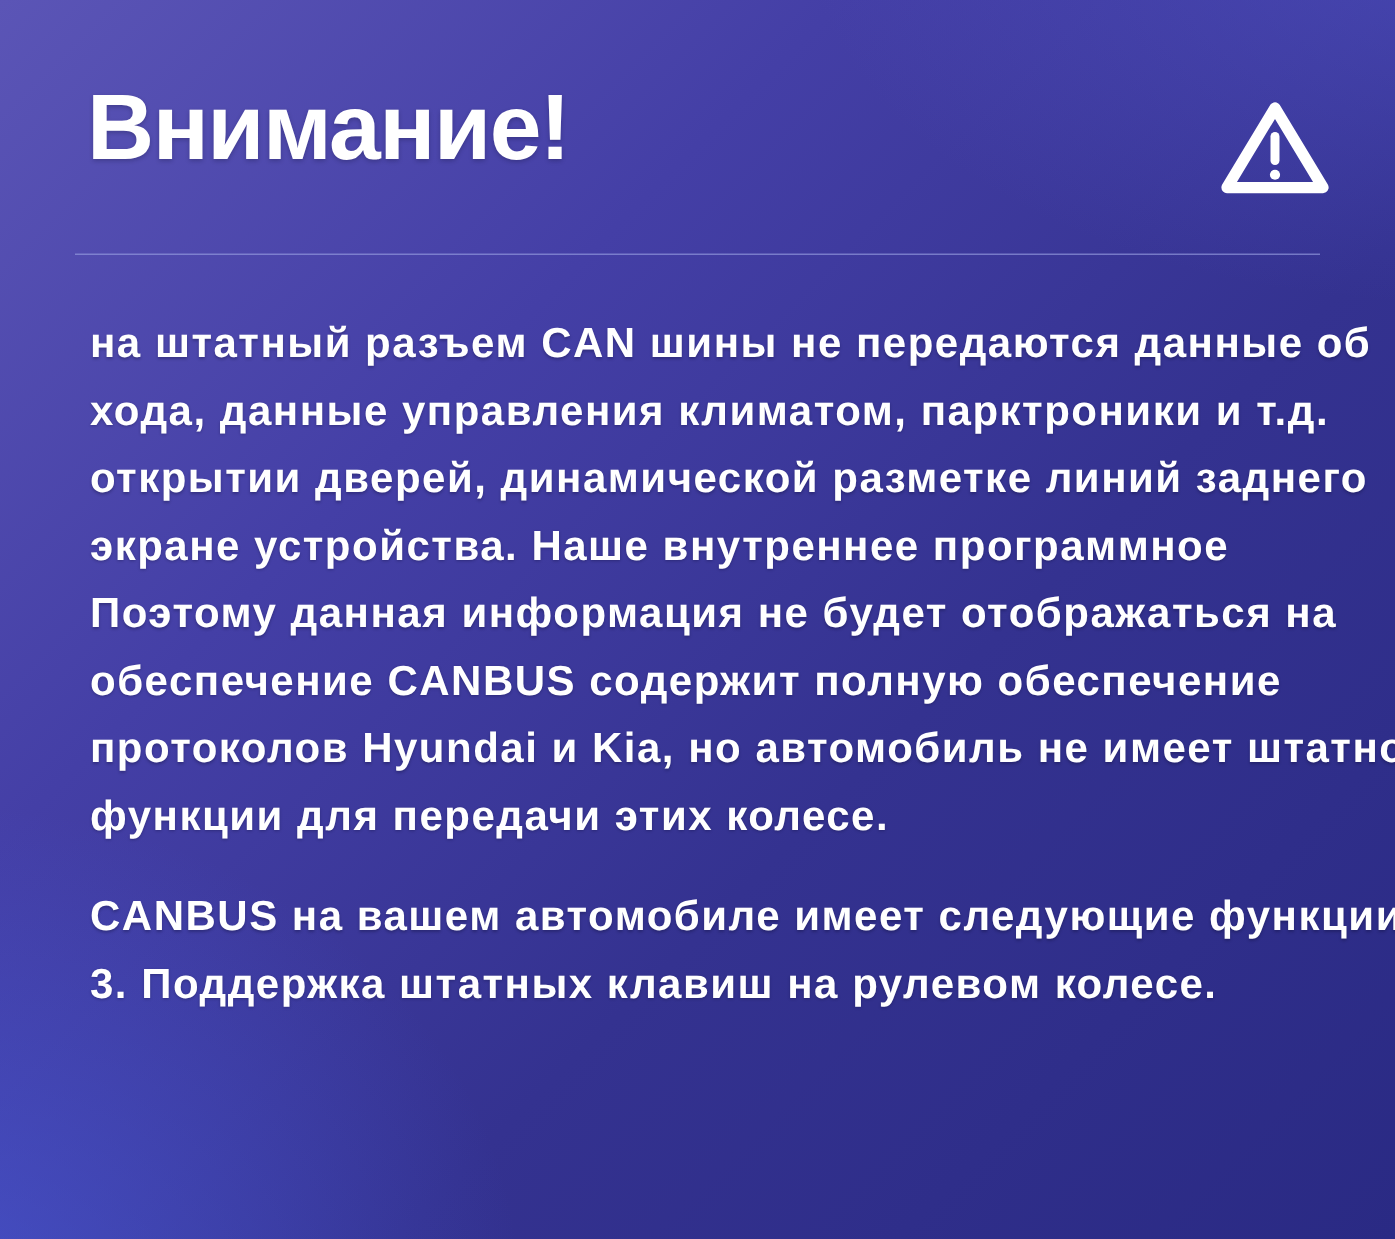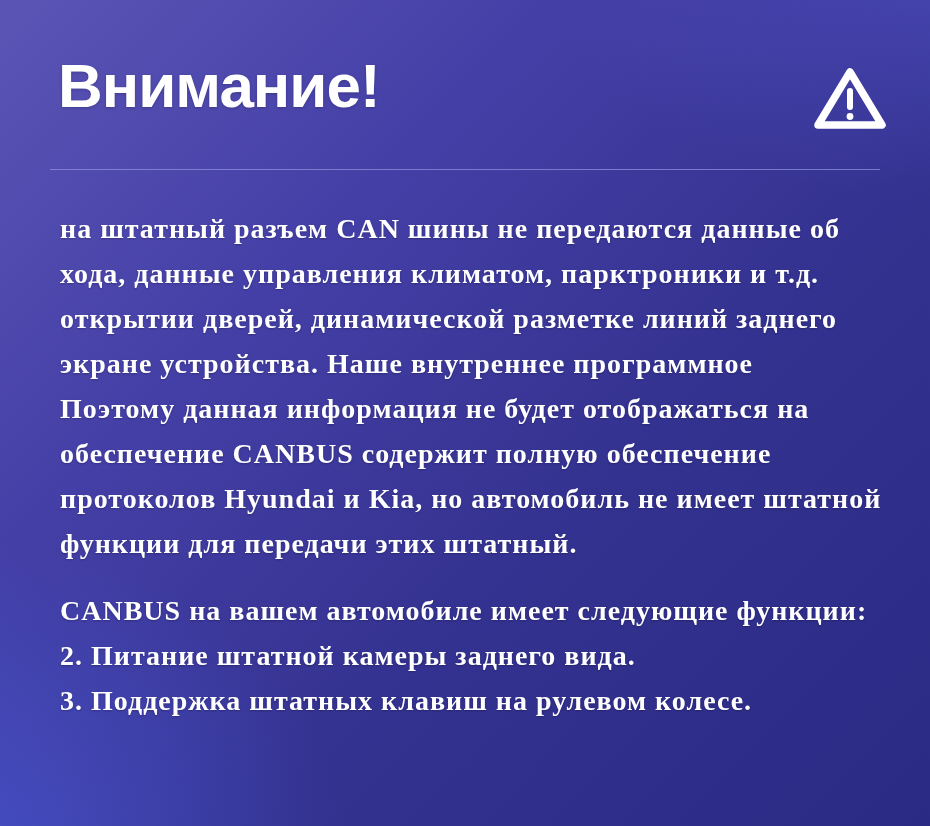--- a/index.html
+++ b/index.html
@@ -62,21 +62,20 @@
   }
   .para-1 { top: 206px; }
   .para-2 { top: 588px; }
   .line {
     line-height: 45px;
     font-size: 28px;
     font-weight: 700;
     letter-spacing: 1px;
     white-space: nowrap;
     text-shadow: 0 1px 2px rgba(10, 10, 40, 0.30);
-    font-family: Liberation Serif, serif;
   }
 </style>
 </head>
 <body>
 
 <div class="page">
 
   <h1 class="title">Внимание!</h1>
 
   <span class="warning-icon">
@@ -90,22 +89,21 @@
   <hr class="divider">
 
   <div class="text-block para-1">
     <div class="line">на штатный разъем CAN шины не передаются данные об</div>
     <div class="line">хода, данные управления климатом, парктроники и т.д.</div>
     <div class="line">открытии дверей, динамической разметке линий заднего</div>
     <div class="line">экране устройства. Наше внутреннее программное</div>
     <div class="line">Поэтому данная информация не будет отображаться на</div>
     <div class="line">обеспечение CANBUS содержит полную обеспечение</div>
     <div class="line">протоколов Hyundai и Kia, но автомобиль не имеет штатной</div>
-    <div class="line">функции для передачи этих штатный.</div>
+    <div class="line">функции для передачи этих колесе.</div>
   </div>
 
   <div class="text-block para-2">
     <div class="line">CANBUS на вашем автомобиле имеет следующие функции:</div>
-    <div class="line">2. Питание штатной камеры заднего вида.</div>
     <div class="line">3. Поддержка штатных клавиш на рулевом колесе.</div>
   </div>
 
 </div>
 
 </body></html>

